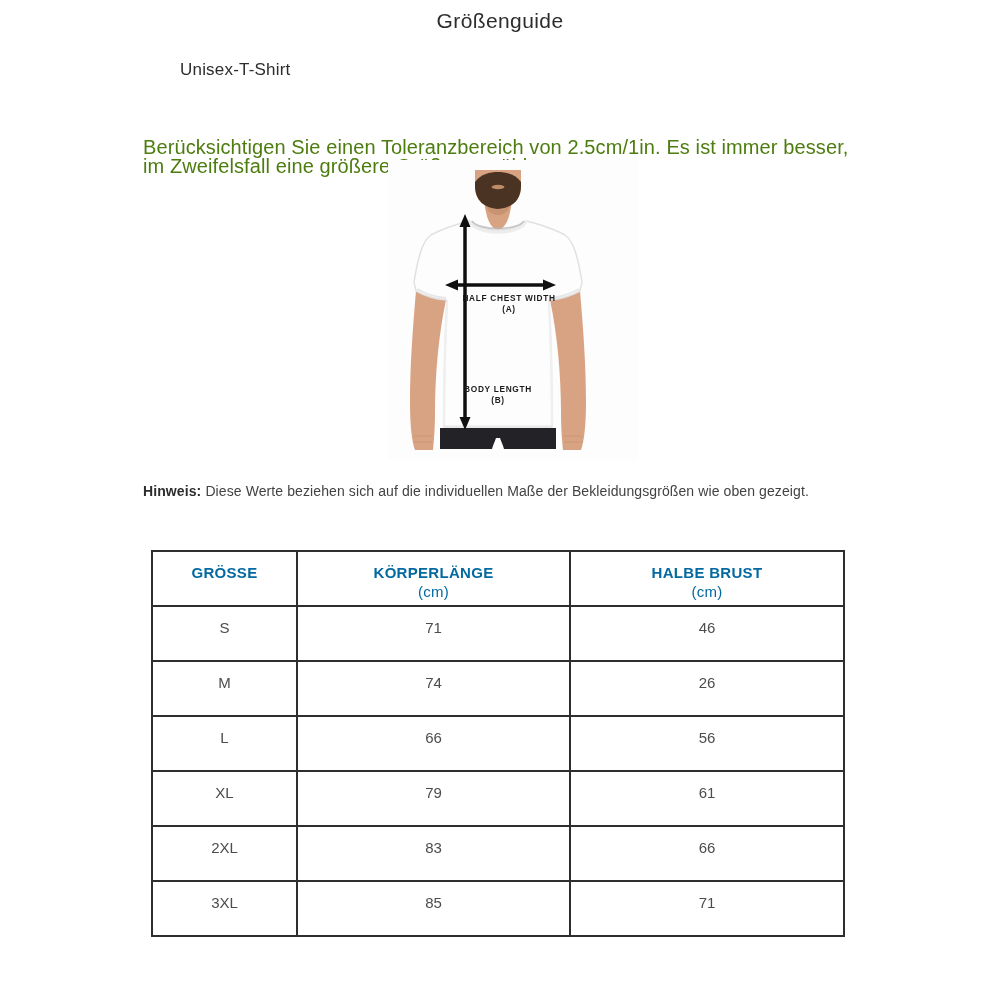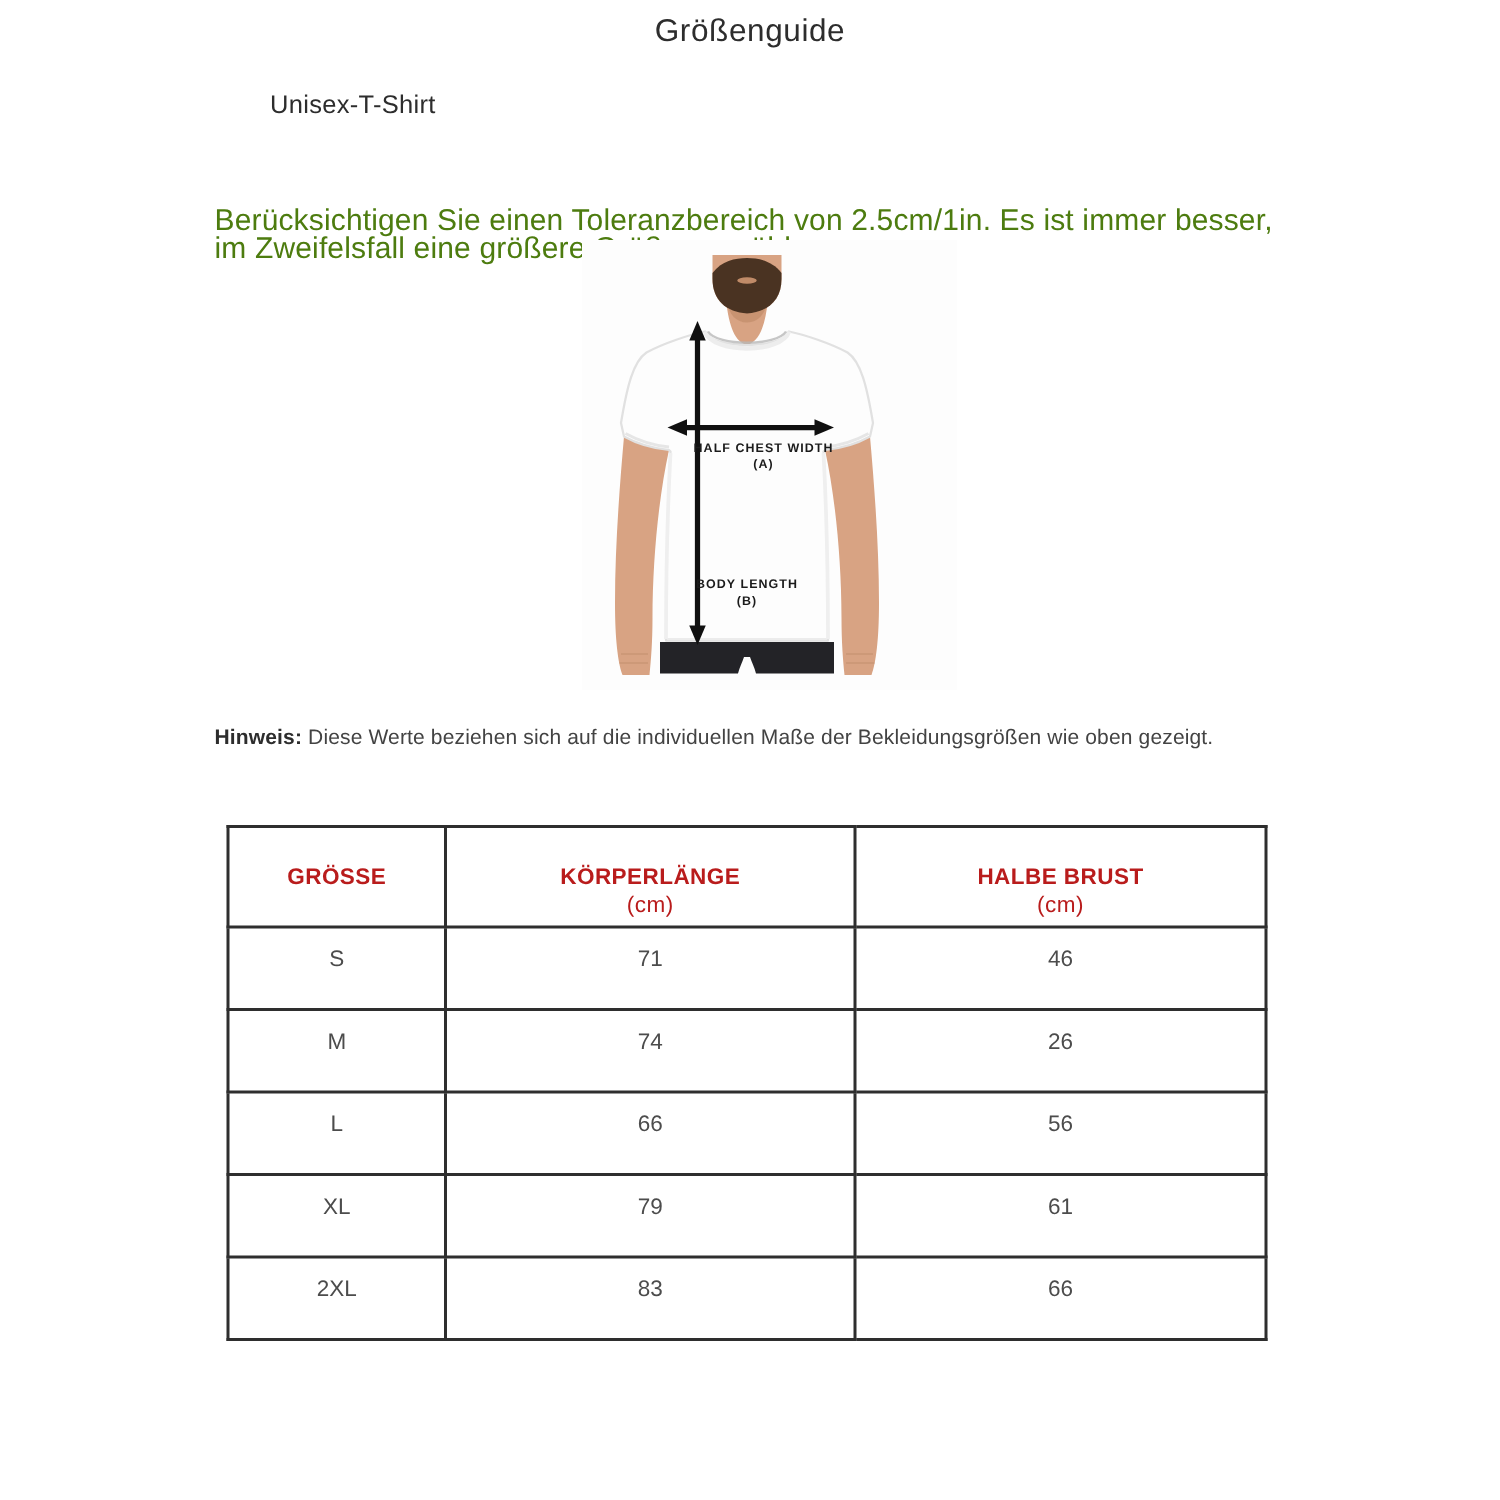--- a/index.html
+++ b/index.html
@@ -22,22 +22,22 @@
 
   .hint { position:absolute; top:468px; left:143px; width:780px;
           font-size:14px; line-height:18px; color:#434343; letter-spacing:.1px; }
   .hint .hint-label { font-weight:700; color:#2d2d2d; }
 
   table.size-table { position:absolute; top:550px; left:151px; width:692px;
                      border-collapse:collapse; table-layout:fixed;
                      background:#ffffff; }
   .size-table th, .size-table td { border:2px solid #2e2e2e; text-align:center;
                                    vertical-align:top; overflow:hidden; }
-  .size-table th { height:42px; padding:23px 4px 0 4px; font-size:15px; font-weight:700;
-                   color:#b91c1c; line-height:19px; letter-spacing:.3px; }
+  .size-table th { height:42px; padding:11px 4px 0 4px; font-size:15px; font-weight:700;
+                   color:#0369a1; line-height:19px; letter-spacing:.3px; }
   .size-table td { height:41px; padding:12px 4px 0 4px; font-size:15px; font-weight:400;
                    color:#4c4c4c; }
   .unit { display:block; font-weight:400; }
 </style>
 </head>
 <body>
 
 <div class="page-title">Größenguide</div>
 
 <div class="product-heading">Unisex-T-Shirt</div>
@@ -140,14 +140,19 @@
     <tr>
       <td>XL</td>
       <td>79</td>
       <td>61</td>
     </tr>
     <tr>
       <td>2XL</td>
       <td>83</td>
       <td>66</td>
     </tr>
+    <tr>
+      <td>3XL</td>
+      <td>85</td>
+      <td>71</td>
+    </tr>
   </tbody>
 </table>
 
 </body></html>

